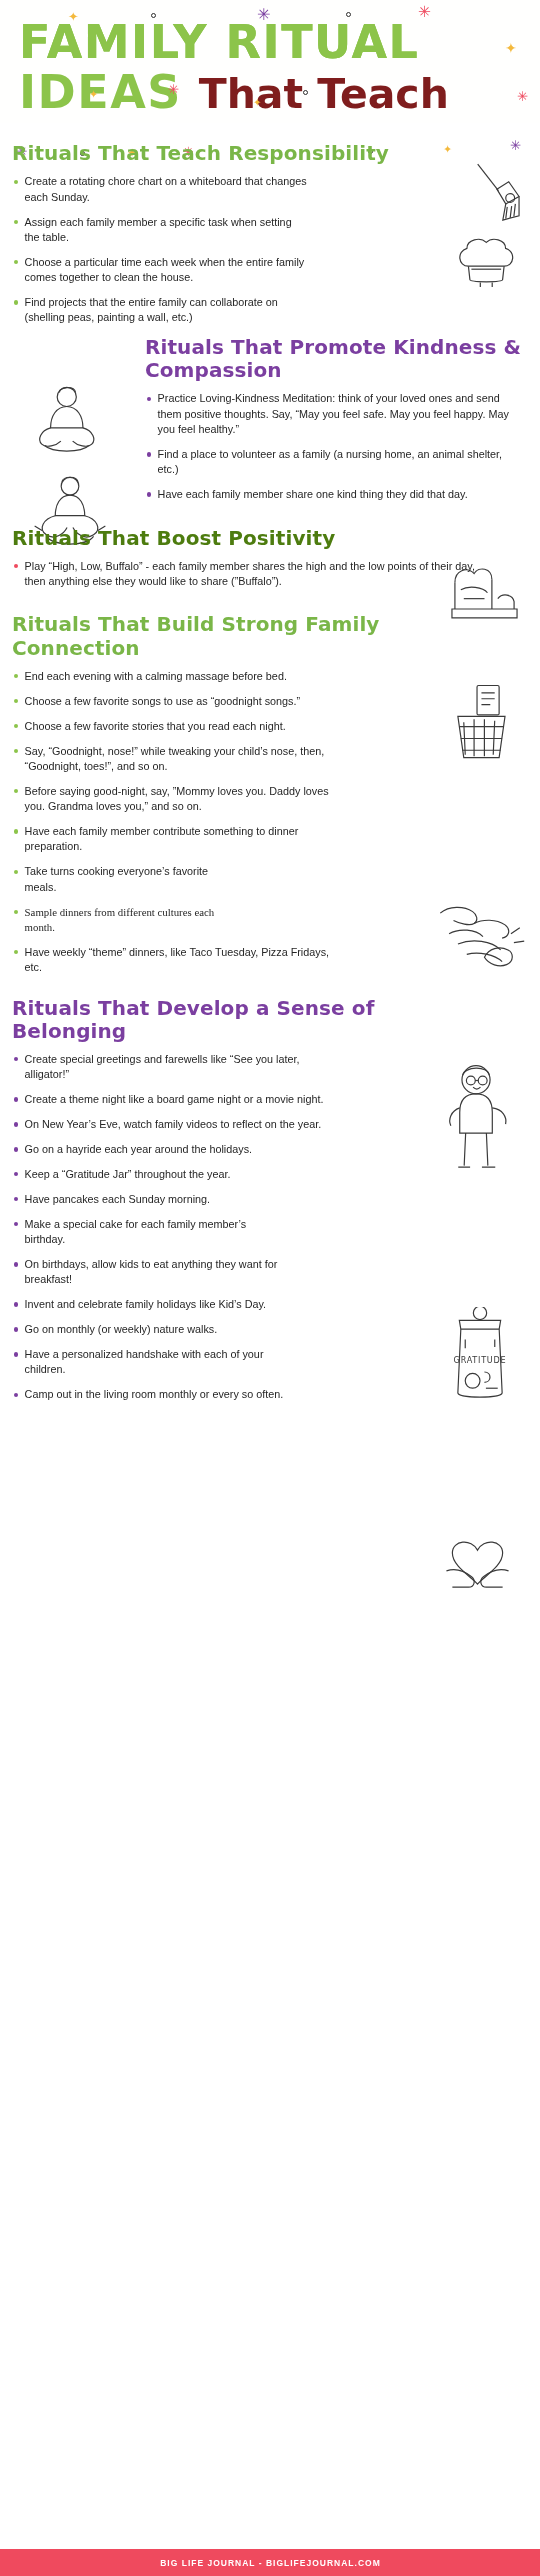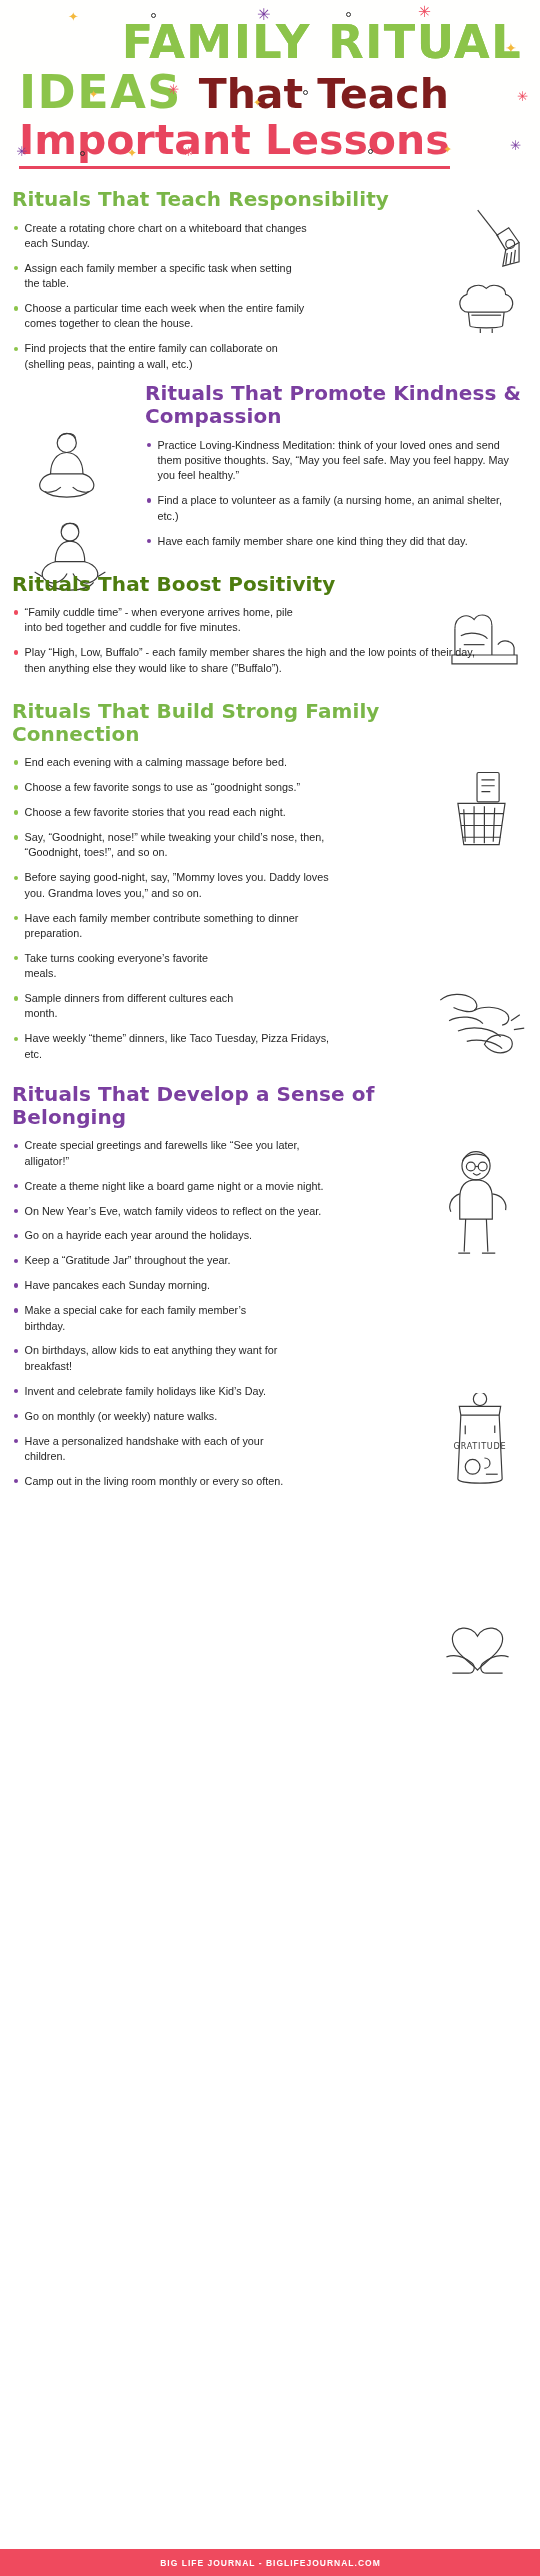--- a/index.html
+++ b/index.html
@@ -30,21 +30,20 @@
   .t-line1 {
     font-size: 46px;
     font-weight: 700;
     color: #8cc44a;
     -webkit-text-stroke: 0px;
     text-shadow:
        0 0 0 #8cc44a;
     font-family: "DejaVu Sans", sans-serif;
     letter-spacing: 1.5px;
     position: relative;
-    text-align: right;
   }
   .t-line2 {
     font-size: 46px;
     font-weight: 700;
     font-family: "DejaVu Sans", sans-serif;
     letter-spacing: 0.7px;
     margin-top: 3px;
   }
   .t-line2 .g { color: #8cc44a; letter-spacing:1.5px; }
   .t-line2 .p { color: #7f1d1d; font-size: 41px; letter-spacing: 0px; }
@@ -172,23 +171,20 @@
   </div>
 
   <span class="spark star6" style="left:16.3px;  top:145px; --s:13.3px; --c:#7b3fa0;"></span>
   <span class="spark ring" style="left:80px; top:151px;"></span>
   <span class="spark star4" style="left:127px; top:146px; --s:12px; --c:#f4b93c;"></span>
   <span class="spark star6" style="left:183px; top:145px; --s:12.6px; --c:#ef4a5e;"></span>
   <span class="spark ring" style="left:368px; top:149px;"></span>
   <span class="spark star4" style="left:443px; top:142px; --s:11px; --c:#f4b93c;"></span>
   <span class="spark star6" style="left:510px; top:139px; --s:13.3px; --c:#7b3fa0;"></span>
 
-  <div class="hero-line t-line3">
-    <span class="und">Important Lessons</span>
-  </div>
 </div>
 
 <div class="section" style="margin-top:19px;">
   <div class="sec-head green">Rituals That Teach Responsibility</div>
 
   <div class="art" style="right:19px; top:19px;">
     <svg width="62" height="74" viewBox="0 0 84 100" fill="none" stroke="#3a3a3a" stroke-width="1.6">
       <line x1="24" y1="4" x2="52" y2="40"></line>
       <path d="M50 38 L66 28 L80 48 L62 58 Z"></path>
       <path d="M62 58 L58 80 L80 74 L80 48"></path>
@@ -256,21 +252,20 @@
       <path d="M8 30 C8 14 24 8 34 18 C40 8 58 10 58 26"></path>
       <path d="M8 30 L8 66 M58 26 L58 66"></path>
       <path d="M4 66 L92 66 L92 78 L4 78 Z"></path>
       <path d="M16 40 C26 34 46 36 52 44"></path>
       <path d="M20 52 L48 52"></path>
       <path d="M66 52 C72 44 86 46 88 56 L88 66"></path>
     </svg>
   </div>
 
   <ul class="bullets red">
-    <li class="col-narrow">“Family cuddle time” - when everyone arrives home, pile into bed together and cuddle for five minutes.</li>
     <li class="col-wide">Play “High, Low, Buffalo” - each family member shares the high and the low points of their day, then anything else they would like to share (”Buffalo”).</li>
   </ul>
 </div>
 
 <div class="section" style="margin-top:24px;">
   <div class="sec-head green" style="max-width:414px;">Rituals That Build Strong Family Connection</div>
 
   <div class="art" style="right:27px; top:71px;">
     <svg width="71" height="81" viewBox="0 0 96 110" fill="none" stroke="#3a3a3a" stroke-width="1.6">
       <rect x="46" y="2" width="30" height="40" rx="2"></rect>
@@ -294,21 +289,21 @@
   </div>
 
   <ul class="bullets green col-mid">
     <li>End each evening with a calming massage before bed.</li>
     <li>Choose a few favorite songs to use as “goodnight songs.”</li>
     <li>Choose a few favorite stories that you read each night.</li>
     <li class="col-wide" style="max-width:451px;">Say, “Goodnight, nose!” while tweaking your child’s nose, then, “Goodnight, toes!”, and so on.</li>
     <li class="col-wide" style="max-width:451px;">Before saying good-night, say, ”Mommy loves you. Daddy loves you. Grandma loves you,” and so on.</li>
     <li>Have each family member contribute something to dinner preparation.</li>
     <li style="max-width:222px;">Take turns cooking everyone’s favorite meals.</li>
-    <li style="max-width:222px;">Sample dinners from different cultures each month.</li>
+    <li style="max-width:222px;font-family:Liberation Serif, serif;">Sample dinners from different cultures each month.</li>
     <li class="col-wide" style="max-width:451px;">Have weekly “theme” dinners, like Taco Tuesday, Pizza Fridays, etc.</li>
   </ul>
 </div>
 
 <div class="section" style="margin-top:21px;">
   <div class="sec-head purple" style="max-width:414px;">Rituals That Develop a Sense of Belonging</div>
 
   <div class="art" style="right:25px; top:65px;">
     <svg width="77" height="111" viewBox="0 0 104 150" fill="none" stroke="#3a3a3a" stroke-width="1.6">
       <circle cx="50" cy="24" r="19"></circle>

